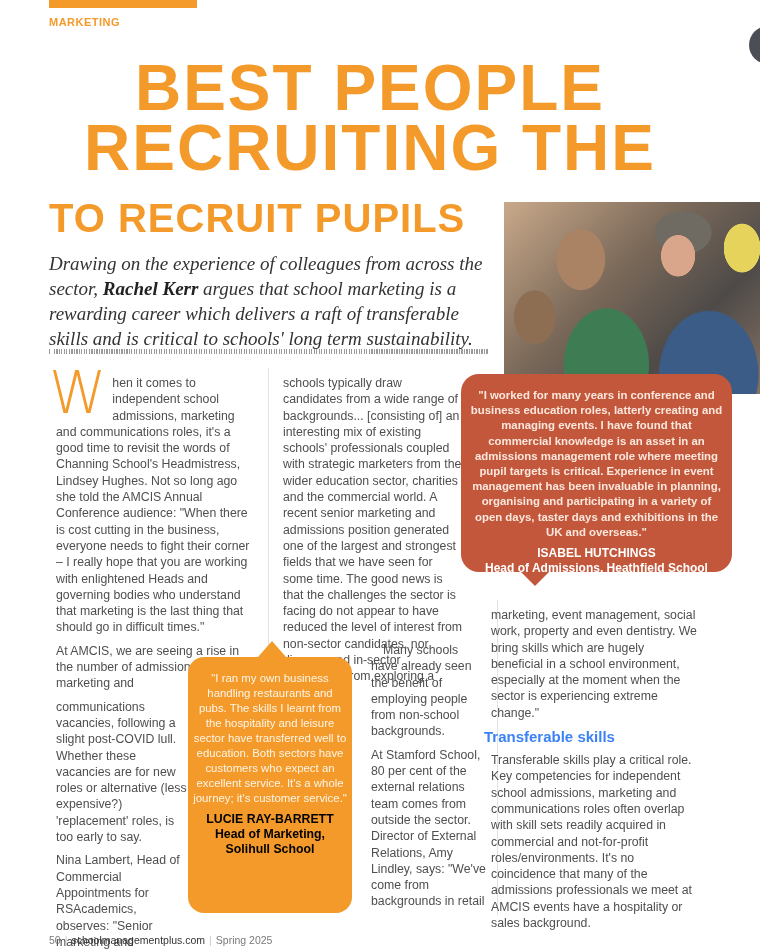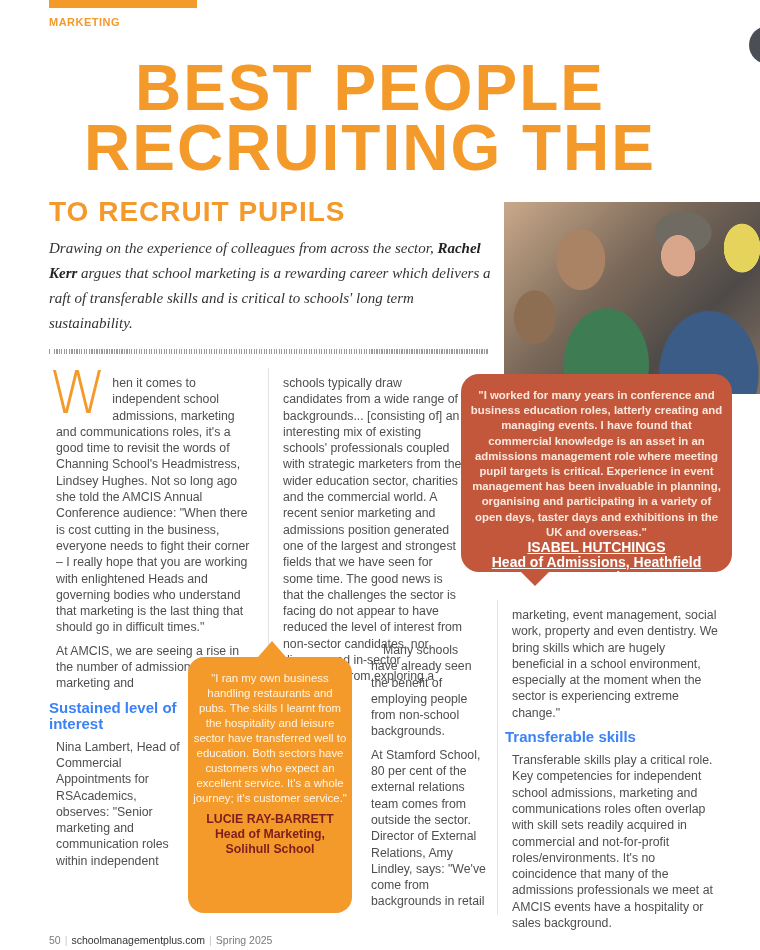--- a/index.html
+++ b/index.html
@@ -4,23 +4,23 @@
 <style>
   * { box-sizing: border-box; margin: 0; padding: 0; }
   html, body { width: 760px; height: 950px; background: #ffffff; overflow: hidden; }
   body { position: relative; font-family: "Liberation Sans", "DejaVu Sans", sans-serif; color: #4a4a4a; }
 
   .top-bar { position: absolute; left: 49px; top: 0; width: 148px; height: 8px; background: #f39a2b; }
   .section-label { position: absolute; left: 49px; top: 16px; font-size: 11px; font-weight: bold; color: #f39a2b; letter-spacing: 0.5px; }
   .page-tab { position: absolute; left: 749px; top: 26px; width: 30px; height: 38px; background: #4b4e55; border-radius: 19px 0 0 19px; }
 
   .headline { position: absolute; left: 0; top: 58px; width: 740px; text-align: center; color: #f39a2b; font-weight: bold; font-size: 64px; line-height: 60px; letter-spacing: 2px; }
-  .subhead { position: absolute; left: 49px; top: 196px; color: #f39a2b; font-weight: bold; font-size: 28px; letter-spacing: 1px; }
+  .subhead { position: absolute; left: 49px; top: 196px; color: #f39a2b; font-weight: bold; font-size: 40px; letter-spacing: 1px; }
 
-  .standfirst { position: absolute; left: 49px; top: 236px; width: 445px; font-family: "Liberation Serif", "DejaVu Serif", serif; font-style: italic; font-size: 15px; line-height: 25px; color: #333333; }
+  .standfirst { position: absolute; left: 49px; top: 251px; width: 445px; font-family: "Liberation Serif", "DejaVu Serif", serif; font-style: italic; font-size: 19px; line-height: 25px; color: #333333; }
   .standfirst b { color: #222222; }
 
   .rule { position: absolute; left: 49px; top: 349px; width: 440px; height: 5px; background: repeating-linear-gradient(90deg, #9a9a9a 0 1px, transparent 1px 2.5px); }
 
   .photo { position: absolute; left: 504px; top: 202px; width: 256px; height: 192px; overflow: hidden;
     background:
       radial-gradient(ellipse 28px 34px at 68% 28%, #d9a58b 60%, transparent 62%),
       radial-gradient(ellipse 40px 30px at 70% 16%, #6f6a62 70%, transparent 72%),
       radial-gradient(ellipse 40px 50px at 30% 30%, #a98364 60%, transparent 62%),
       radial-gradient(ellipse 34px 44px at 12% 60%, #8e6e52 60%, transparent 62%),
@@ -33,25 +33,25 @@
   .col { position: absolute; font-size: 12.3px; line-height: 16.3px; color: #4f4f4f; }
   .col p { margin: 7px; }
   .indent { text-indent: 12px; }
   .col-divider { position: absolute; width: 1px; background: #e3e3e3; }
 
   .dropcap { float: left; font-size: 58px; line-height: 46px; color: #f39a2b; margin: 2px 6px 0 0; font-family: "DejaVu Sans", sans-serif; font-weight: 200; }
   .h2 { color: #3b82f6; font-weight: bold; font-size: 15px; line-height: 16px; margin-top: 8px; }
 
   .quote-red { position: absolute; left: 461px; top: 374px; width: 271px; height: 198px; background: #c2573b; border-radius: 18px; color: #fbe7dc; text-align: center; padding: 14px 8px 0 8px; font-size: 11.4px; line-height: 15.2px; font-weight: bold; }
   .quote-red::after { content: ""; position: absolute; left: 60px; bottom: -14px; border-left: 14px solid transparent; border-right: 14px solid transparent; border-top: 14px solid #c2573b; }
-  .quote-red .attr { color: #ffffff; font-size: 14px; line-height: 15px; text-decoration: underline; }
+  .quote-red .attr { margin-top: 6px; color: #ffffff; font-size: 12px; line-height: 15px; }
 
   .quote-orange { position: absolute; left: 188px; top: 657px; width: 164px; height: 256px; background: #f39a2b; border-radius: 16px; color: #fff5e6; text-align: center; padding: 14px 4px 0 4px; font-size: 11.4px; line-height: 15px; }
   .quote-orange::before { content: ""; position: absolute; left: 70px; top: -16px; border-left: 14px solid transparent; border-right: 14px solid transparent; border-bottom: 16px solid #f39a2b; }
-  .quote-orange .attr { margin-top: 6px; font-weight: bold; color: #7f1d1d; font-size: 12.3px; line-height: 15px; }
+  .quote-orange .attr { margin-top: 6px; font-weight: bold; color: #000000; font-size: 12.3px; line-height: 15px; }
 
   .footer { position: absolute; left: 49px; top: 934px; font-size: 10.5px; color: #7a7a7a; }
   .footer .site { font-weight: normal; color: #333333; margin-top: 39px; }
   .footer .sep { color: #c9c9c9; margin: 0 4px; }
   .continue-arrow { color: #f39a2b; font-size: 10px; }
 </style>
 </head>
 <body>
 
 <div class="top-bar"></div>
@@ -69,47 +69,47 @@
 </div>
 
 <div class="rule"></div>
 
 <div class="photo" title="Conference delegates in conversation"></div>
 
 <div class="col" style="left:49px; top:368px; width:214px;">
   <span class="dropcap">W</span>
   <p>hen it comes to independent school admissions, marketing and communications roles, it's a good time to revisit the words of Channing School's Headmistress, Lindsey Hughes. Not so long ago she told the AMCIS Annual Conference audience: "When there is cost cutting in the business, everyone needs to fight their corner – I really hope that you are working with enlightened Heads and governing bodies who understand that marketing is the last thing that should go in difficult times."</p>
   <p>At AMCIS, we are seeing a rise in the number of admissions, marketing and</p>
-  <div class="h2" style="width:132px;">Sustained level of interest</div>
+  <p style="width:132px;">communications vacancies, following a slight post-COVID lull. Whether these vacancies are for new roles or alternative (less expensive?) 'replacement' roles, is too early to say.</p>
   <p style="width:132px;">Nina Lambert, Head of Commercial Appointments for RSAcademics, observes: "Senior marketing and communication roles within independent</p>
 </div>
 
 <div class="col-divider" style="left:268px; top:368px; height:282px;"></div>
 
 <div class="col" style="left:276px; top:368px; width:216px;">
   <p style="width:180px;">schools typically draw candidates from a wide range of backgrounds... [consisting of] an interesting mix of existing schools' professionals coupled with strategic marketers from the wider education sector, charities and the commercial world. A recent senior marketing and admissions position generated one of the largest and strongest fields that we have seen for some time. The good news is that the challenges the sector is facing do not appear to have reduced the level of interest from non-sector candidates, nor discouraged in-sector candidates from exploring a move.</p>
 </div>
 <div class="col" style="left:364px; top:635px; width:130px;">
   <p class="indent">Many schools have already seen the benefit of employing people from non-school backgrounds.</p>
   <p>At Stamford School, 80 per cent of the external relations team comes from outside the sector. Director of External Relations, Amy Lindley, says: "We've come from backgrounds in retail</p>
 </div>
 
 <div class="col-divider" style="left:497px; top:600px; height:315px;"></div>
 
-<div class="col" style="left:505px; top:600px; width:222px;">
+<div class="col" style="left:484px; top:600px; width:222px;">
   <p>marketing, event management, social work, property and even dentistry. We bring skills which are hugely beneficial in a school environment, especially at the moment when the sector is experiencing extreme change."</p>
   <div class="h2">Transferable skills</div>
   <p>Transferable skills play a critical role. Key competencies for independent school admissions, marketing and communications roles often overlap with skill sets readily acquired in commercial and not-for-profit roles/environments. It's no coincidence that many of the admissions professionals we meet at AMCIS events have a hospitality or sales background.</p>
 </div>
 
 <div class="quote-red">
   <div>"I worked for many years in conference and business education roles, latterly creating and managing events. I have found that commercial knowledge is an asset in an admissions management role where meeting pupil targets is critical. Experience in event management has been invaluable in planning, organising and participating in a variety of open days, taster days and exhibitions in the UK and overseas."</div>
   <div class="attr">
     <div>ISABEL HUTCHINGS</div>
-    <div>Head of Admissions, Heathfield Annual</div>
+    <div>Head of Admissions, Heathfield School</div>
   </div>
 </div>
 
 <div class="quote-orange">
   <div>"I ran my own business handling restaurants and pubs. The skills I learnt from the hospitality and leisure sector have transferred well to education. Both sectors have customers who expect an excellent service. It's a whole journey; it's customer service."</div>
   <div class="attr">
     <div>LUCIE RAY-BARRETT</div>
     <div>Head of Marketing,</div>
     <div>Solihull School</div>
   </div>

